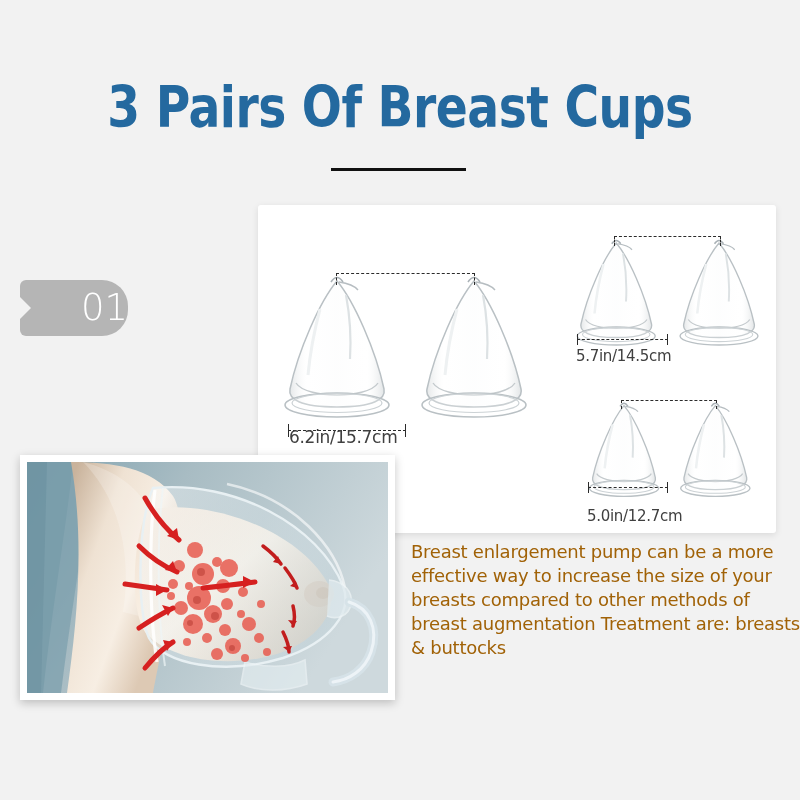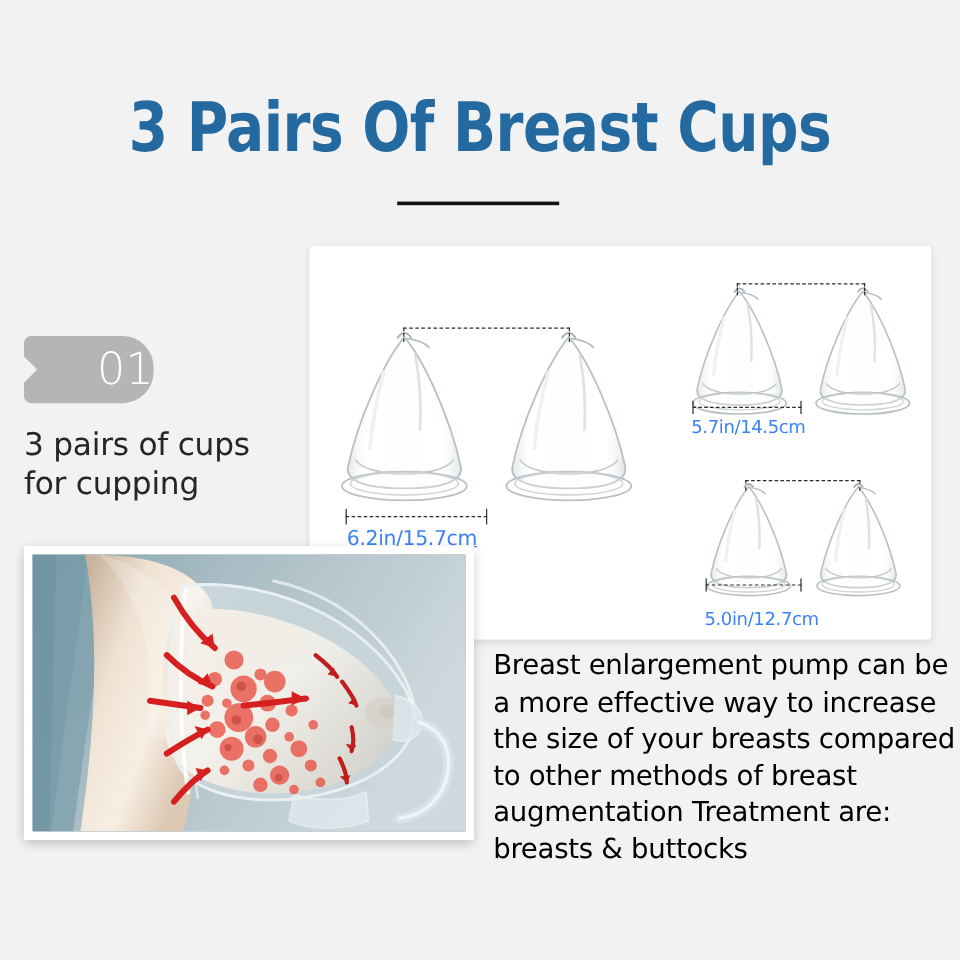--- a/index.html
+++ b/index.html
@@ -116,21 +116,21 @@
     border-left: 1.4px solid #2b2b2b;
   }
   .dim-bracket-side {
     position: absolute;
     width: 0;
     border-left: 1.4px dashed #2b2b2b;
   }
   .dim-label {
     position: absolute;
     font-size: 17px;
-    color: #3b82f6;
+    color: #404040;
     white-space: nowrap;
     letter-spacing: -0.3px;
   }
   .dim-label.small { font-size: 15px; }
 
   
   #photo-frame {
     position: absolute;
     left: 20px;
     top: 455px;
@@ -147,38 +147,37 @@
     overflow: hidden;
     background: #9fb4bc;
   }
 
   
   #paragraph {
     position: absolute;
     left: 411px;
     top: 540px;
     width: 390px;
-    font-size: 23px;
+    font-size: 18px;
     line-height: 1.33;
-    color: #000000;
+    color: #a16207;
     letter-spacing: -0.25px;
   }
 </style>
 </head>
 <body>
 
 <div id="page">
 
   <div id="title">3 Pairs Of Breast Cups</div>
   <div id="title-divider"></div>
 
   <div id="badge">01</div>
   <div id="badge-notch"></div>
 
-  <div id="left-caption">3 pairs of cups for cupping</div>
 
   <div id="cup-panel">
 
     <svg class="cup-group" style="left:18px; top:60px;" width="260" height="180" viewBox="0 0 260 180">
       <defs>
         <linearGradient id="gBodyL" x1="0" y1="0" x2="1" y2="0">
           <stop offset="0%" stop-color="#cfd4d6" stop-opacity="0.55"></stop>
           <stop offset="18%" stop-color="#ffffff" stop-opacity="0.15"></stop>
           <stop offset="50%" stop-color="#f6f8f9" stop-opacity="0.22"></stop>
           <stop offset="82%" stop-color="#ffffff" stop-opacity="0.15"></stop>
@@ -209,21 +208,21 @@
       </g>
     </svg>
 
     <div class="dim-line" style="left:78px; top:68px; width:139px;"></div>
     <div class="dim-bracket-side" style="left:78px; top:68px; height:12px;"></div>
     <div class="dim-bracket-side" style="left:216px; top:68px; height:12px;"></div>
 
     <div class="dim-line" style="left:30px; top:225px; width:118px;"></div>
     <div class="dim-tick" style="left:30px; top:219px; height:13px;"></div>
     <div class="dim-tick" style="left:147px; top:219px; height:13px;"></div>
-    <div class="dim-label" style="left:31px; top:234px;text-decoration:underline;">6.2in/15.7cm</div>
+    <div class="dim-label" style="left:31px; top:222px;">6.2in/15.7cm</div>
 
     <svg class="cup-group" style="left:310px; top:26px;" width="200" height="135" viewBox="0 0 260 180">
       <defs>
         <linearGradient id="gBodyM" x1="0" y1="0" x2="1" y2="0">
           <stop offset="0%" stop-color="#cfd4d6" stop-opacity="0.55"></stop>
           <stop offset="18%" stop-color="#ffffff" stop-opacity="0.15"></stop>
           <stop offset="50%" stop-color="#f6f8f9" stop-opacity="0.22"></stop>
           <stop offset="82%" stop-color="#ffffff" stop-opacity="0.15"></stop>
           <stop offset="100%" stop-color="#c9cfd2" stop-opacity="0.55"></stop>
         </linearGradient>

